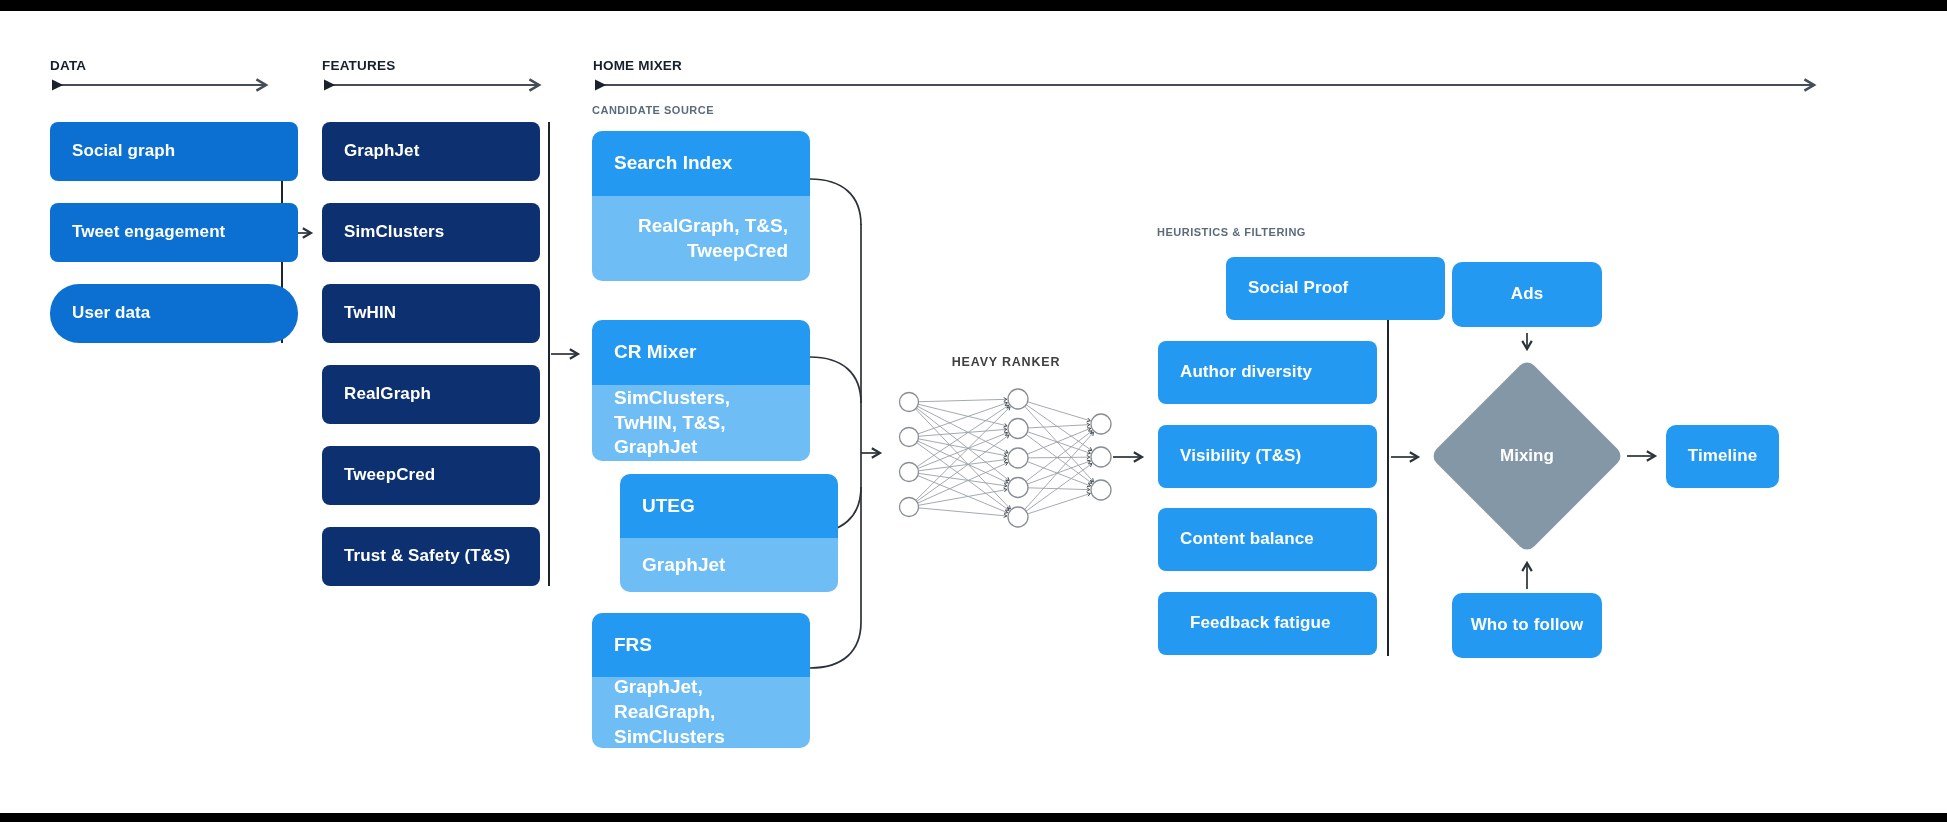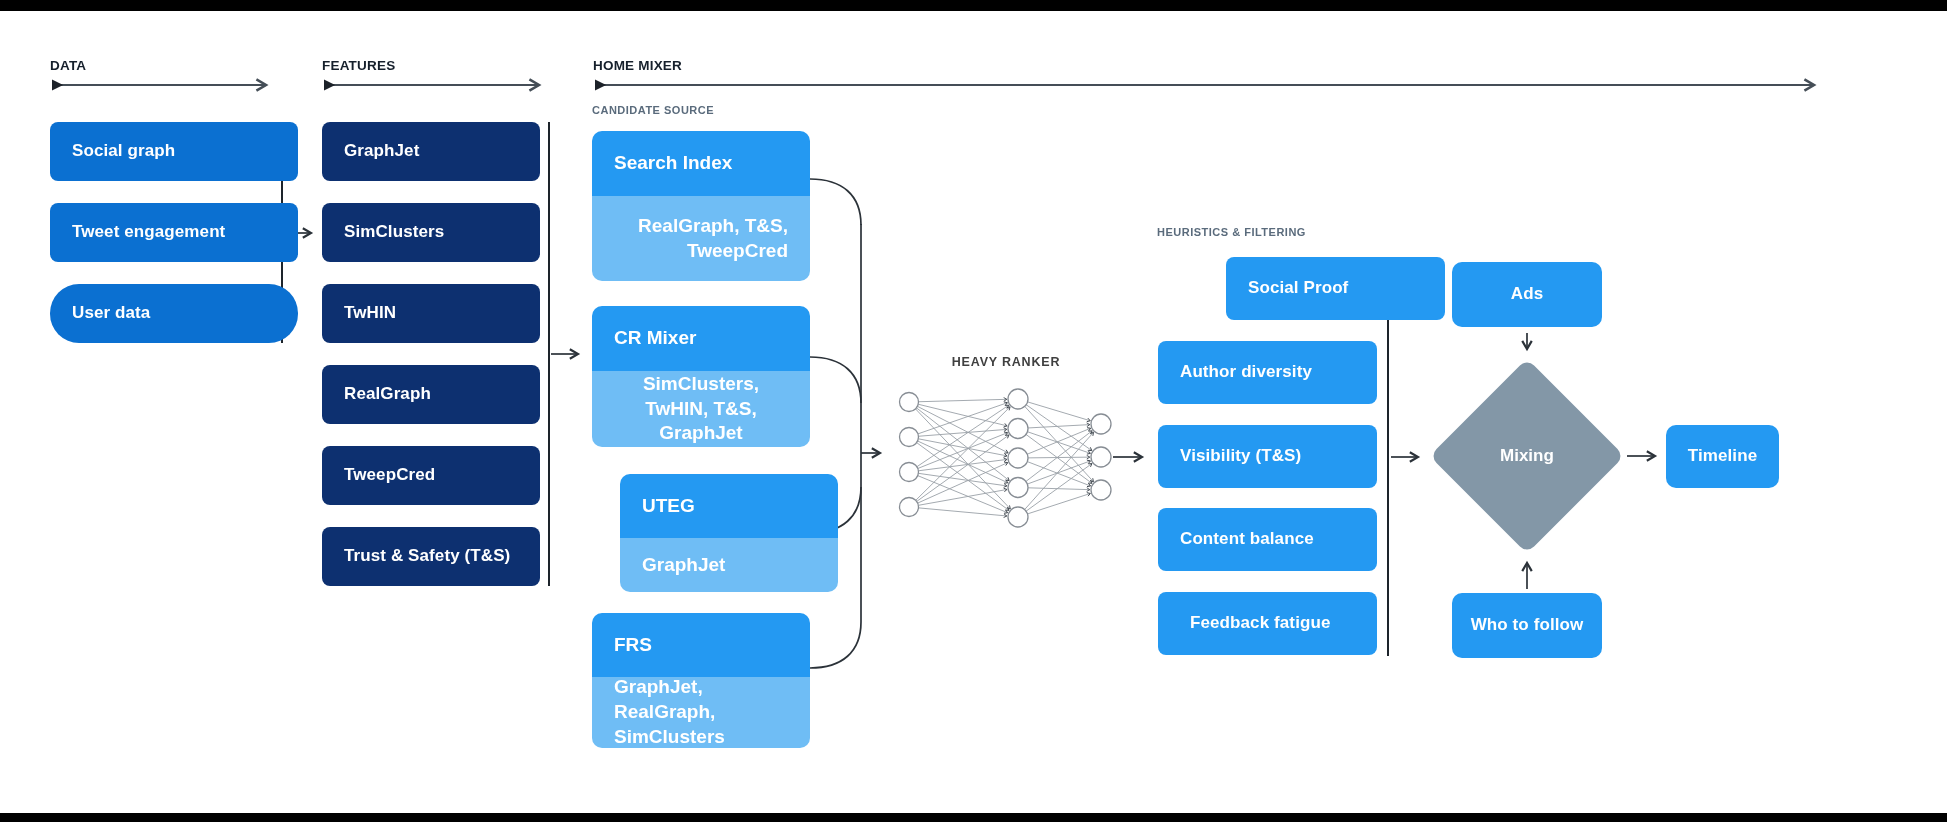--- a/index.html
+++ b/index.html
@@ -172,21 +172,21 @@
   <div class="card feature" style="left:322px;top:365px;">RealGraph</div>
   <div class="card feature" style="left:322px;top:446px;">TweepCred</div>
   <div class="card feature" style="left:322px;top:527px;">Trust &amp; Safety (T&amp;S)</div>
 
   <div class="eyebrow" style="left:592px;top:104px;">CANDIDATE SOURCE</div>
 
   <div class="cand" style="left:592px;top:131px;">
     <div class="hd" style="height:65px;">Search Index</div>
     <div class="sub" style="height:85px;text-align:right;">RealGraph, T&amp;S, TweepCred</div>
   </div>
-  <div class="cand" style="left:592px;top:306px;text-align:center;">
+  <div class="cand" style="left:592px;top:320px;">
     <div class="hd" style="height:65px;">CR Mixer</div>
     <div class="sub" style="height:76px;">SimClusters, TwHIN, T&amp;S, GraphJet</div>
   </div>
   <div class="cand" style="left:592px;top:474px;margin-left:28px;">
     <div class="hd" style="height:64px;">UTEG</div>
     <div class="sub" style="height:54px;">GraphJet</div>
   </div>
   <div class="cand" style="left:592px;top:613px;">
     <div class="hd" style="height:64px;">FRS</div>
     <div class="sub" style="height:71px;">GraphJet, RealGraph, SimClusters</div>

